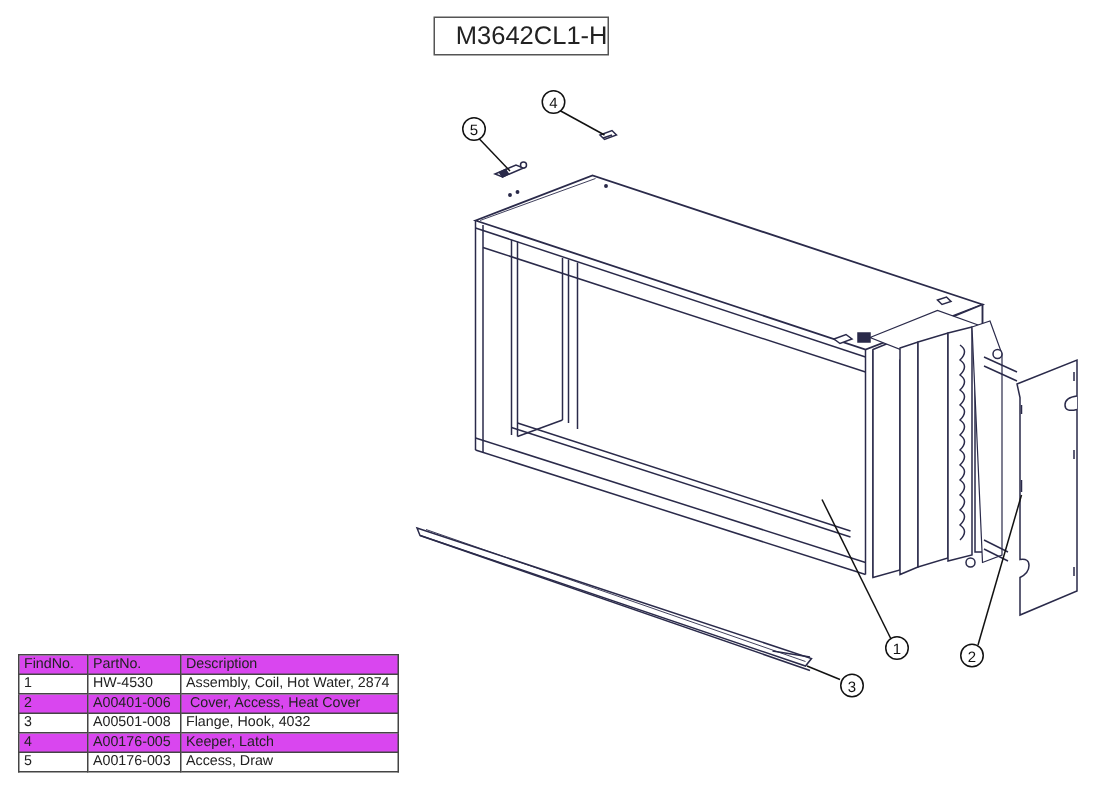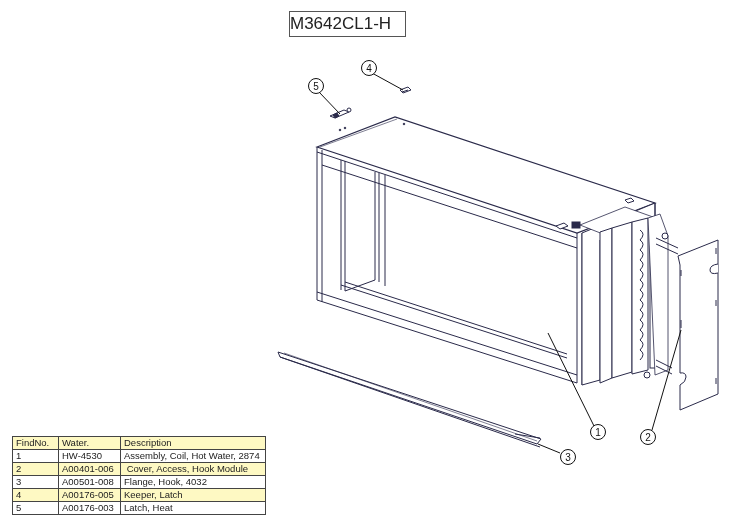--- a/index.html
+++ b/index.html
@@ -1,34 +1,34 @@
 <!DOCTYPE html>
 <html><head>
   <meta charset="utf-8">
   <style>
     html, body { margin: 0; padding: 0; background: #ffffff; }
     body { width: 736px; height: 523px; position: relative; overflow: hidden;
            font-family: "Liberation Sans", sans-serif; }
     .title-box {
       position: absolute; left: 289px; top: 11px; width: 117px; height: 26px;
       border: 1px solid #555; box-sizing: border-box;
-      font-size: 17px; color: #222; text-align: left; line-height: 24px;
+      font-size: 17px; color: #222; text-align: right; line-height: 24px;
       font-family: "Liberation Sans", sans-serif;
     }
     svg.drawing { position: absolute; left: 0; top: 0; }
     table.bom {
       position: absolute; left: 12px; top: 436px;
       border-collapse: collapse; font-size: 9.5px; color: #222;
       font-family: "Liberation Sans", sans-serif;
     }
     table.bom td, table.bom th {
       border: 1px solid #444; padding: 0 3px; height: 12px; line-height: 12px;
       text-align: left; font-weight: normal; white-space: nowrap;
     }
-    table.bom tr.shade td, table.bom tr.shade th { background: #fef9c3; }
+    table.bom tr.shade td, table.bom tr.shade th { background: #d946ef; }
     table.bom col.c1 { width: 46px; }
     table.bom col.c2 { width: 62px; }
     table.bom col.c3 { width: 145px; }
     .callout-label { font-family: "Liberation Sans", sans-serif; font-size: 10px; fill: #111; }
   </style>
 </head>
 <body>
 
 <div class="title-box">M3642CL1-H</div>
 
@@ -146,42 +146,42 @@
 
 <table class="bom">
   <colgroup>
       <col class="c1">
       <col class="c2">
       <col class="c3">
     </colgroup>
   <tbody>
       <tr class="shade">
     <th>FindNo.</th>
-    <th>Water.</th>
+    <th>PartNo.</th>
     <th>Description</th>
   </tr>
   <tr>
     <td>1</td>
     <td>HW-4530</td>
     <td>Assembly, Coil, Hot Water, 2874</td>
   </tr>
   <tr class="shade">
     <td>2</td>
     <td>A00401-006</td>
-    <td style="white-space:pre;"> Cover, Access, Hook Module</td>
+    <td style="white-space:pre;"> Cover, Access, Heat Cover</td>
   </tr>
   <tr>
     <td>3</td>
     <td>A00501-008</td>
     <td>Flange, Hook, 4032</td>
   </tr>
   <tr class="shade">
     <td>4</td>
     <td>A00176-005</td>
     <td>Keeper, Latch</td>
   </tr>
   <tr>
     <td>5</td>
     <td>A00176-003</td>
-    <td>Latch, Heat</td>
+    <td>Access, Draw</td>
   </tr>
 </tbody>
   </table>
 
 </body></html>

